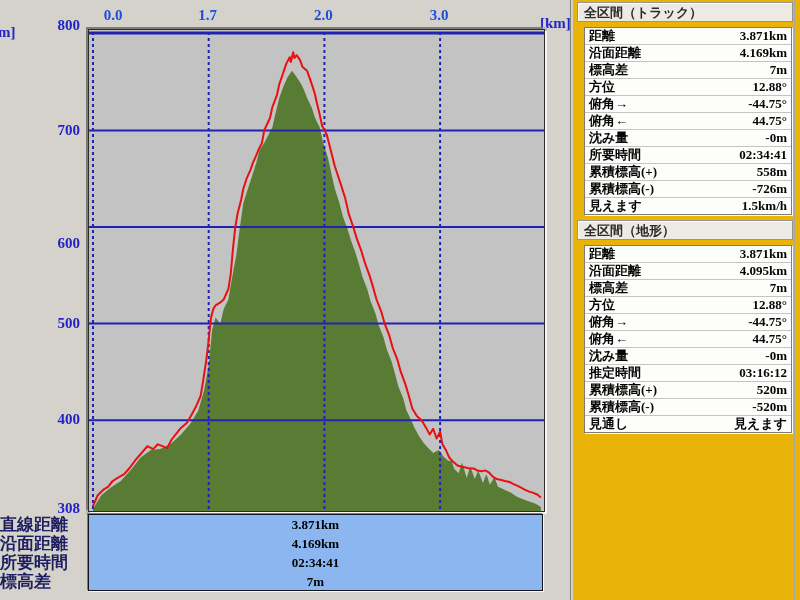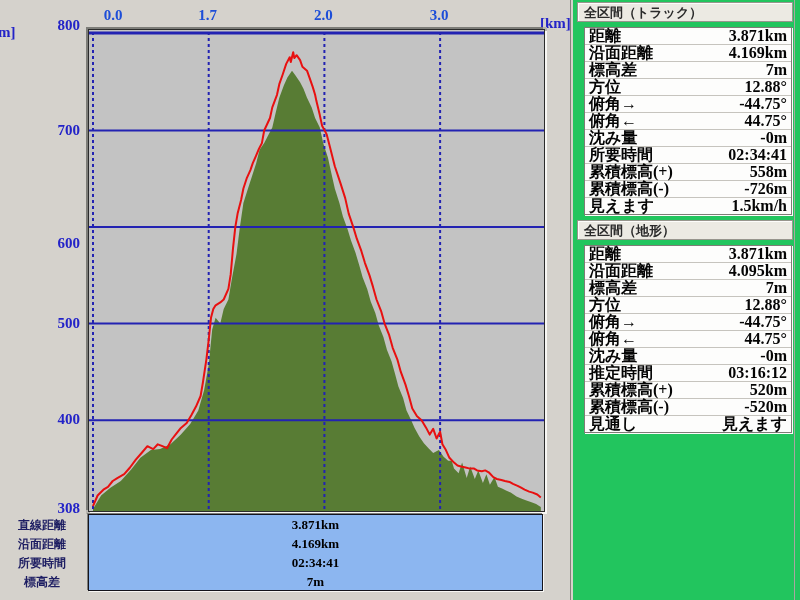--- a/index.html
+++ b/index.html
@@ -29,40 +29,40 @@
   }
   .plot svg{display:block;}
   
   .bbox{
     position:absolute;left:88px;top:514px;width:453px;height:75px;
     background:#8cb6f0;border:1px solid #14141c;
     box-shadow:-1px -1px 0 #7d7d78, 1px 1px 0 #f8f7f4;
   }
   .bbox .brow{height:18px;line-height:18px;text-align:center;color:#000;font-size:13px;padding-top:1px;}
   .blabels{position:absolute;left:0;top:515px;width:84px;}
-  .blabels .blab{height:18px;line-height:18px;text-align:center;color:#1d1d62;font-size:12px;padding-top:1px;}
+  .blabels .blab{height:18px;line-height:18px;text-align:left;color:#1d1d62;font-size:17px;padding-top:1px;}
   
   .divider{position:absolute;left:570px;top:0;width:3px;height:600px;background:#d5d2cc;
     border-left:1px solid #83817c;border-right:1px solid #fbfaf7;}
-  .panel{position:absolute;left:573px;top:0;width:227px;height:600px;background:#22c55e;}
+  .panel{position:absolute;left:573px;top:0;width:227px;height:600px;background:#eab308;}
   .panel-edge{position:absolute;left:794px;top:0;width:1px;height:600px;background:#a8a6a0;}
   .phead{
     position:absolute;left:4px;width:216px;height:20px;
     background:#eceae3;border:1px solid #97958d;
     box-shadow:inset 1px 1px 0 #fdfdfb;
     color:#2a2a2a;font-size:13px;line-height:20px;padding-left:6px;box-sizing:border-box;
   }
   .ptable{
     position:absolute;left:11px;width:206px;background:#fdfdfc;
     border:1px solid #7e7c76;box-shadow:1px 1px 0 #fdfdfb;
   }
   .prow{
     height:16px;line-height:16px;border-bottom:1px solid #c6c4be;
     display:flex;justify-content:space-between;align-items:center;
-    padding:0 4px;font-size:16px;color:#050505;
+    padding:0 4px;font-size:13px;color:#050505;
   }
   .prow:last-child{border-bottom:none;}
   .plabel{white-space:nowrap;}
   .pvalue{white-space:nowrap;}
 </style>
 </head>
 <body>
 
 <div class="unit abs" style="left:-7px;top:24px;">[m]</div>
 <div class="unit abs" style="left:540px;top:15px;">[km]</div>

